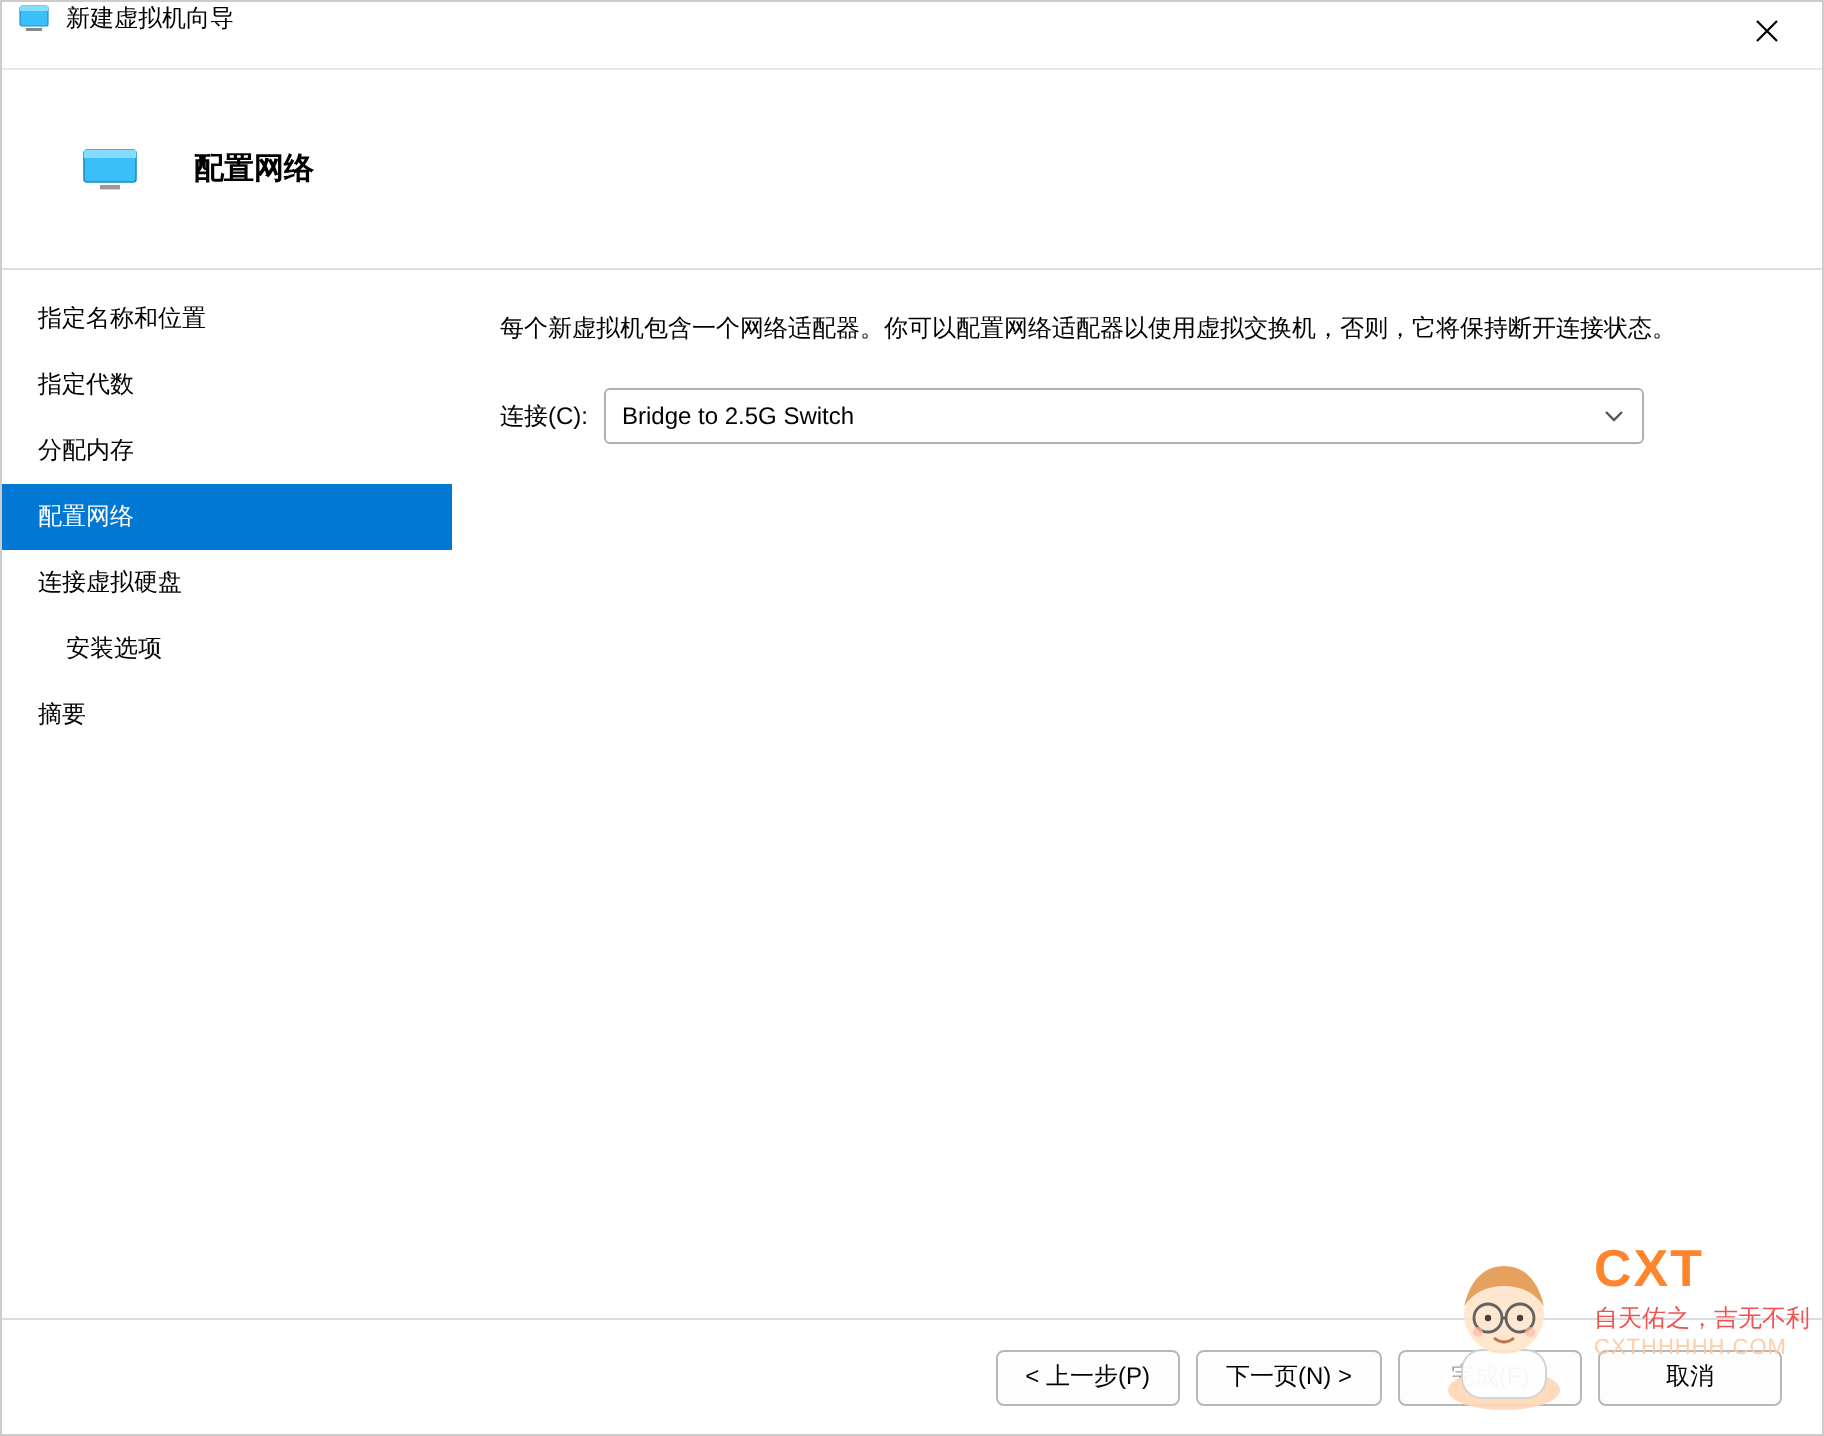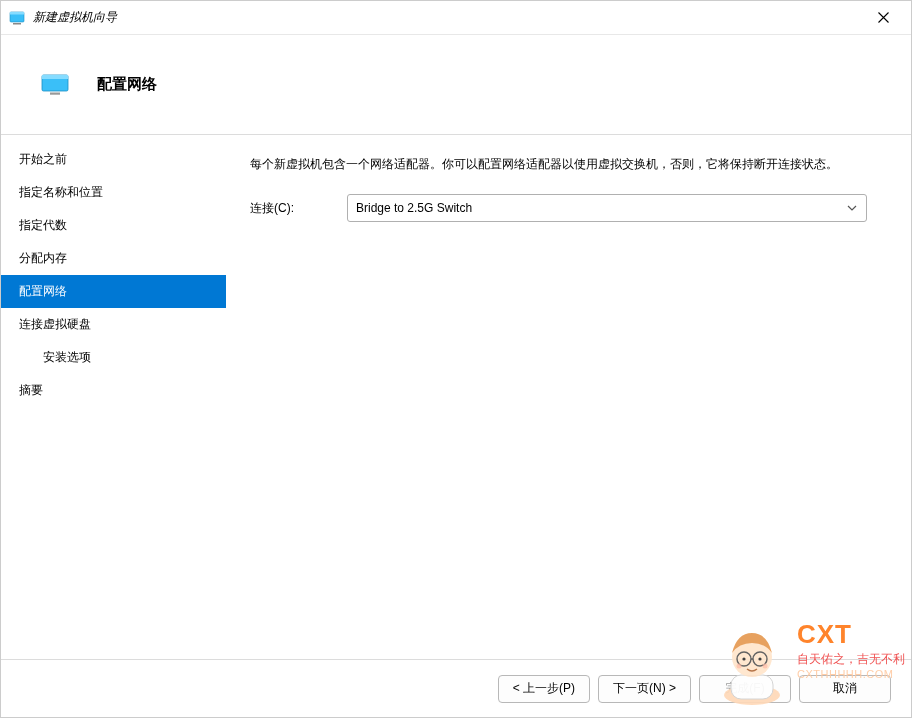--- a/index.html
+++ b/index.html
@@ -20,24 +20,22 @@
       height: 718px;
       background: #ffffff;
       border: 1px solid #cccccc;
       display: flex;
       flex-direction: column;
       position: relative;
     }
     .titlebar {
       height: 34px;
       display: flex;
-      align-items: center;
       padding: 0 8px;
       border-bottom: 1px solid #e8e8e8;
-      font-style: italic;
     }
     .titlebar-icon {
       width: 16px;
       height: 16px;
       margin-right: 8px;
       flex-shrink: 0;
     }
     .titlebar-title {
       font-size: 12px;
       color: #000;
@@ -86,21 +84,21 @@
       padding: 8px 18px;
       font-size: 12px;
       color: #000;
       cursor: pointer;
     }
     .sidebar-item.selected {
       background: #0078d4;
       color: #fff;
     }
     .sidebar-item.sub {
-      padding-left: 42px;
+      padding-left: 32px;
     }
     .content {
       flex: 1;
       padding: 20px 24px;
     }
     .content-desc {
       font-size: 12px;
       color: #000;
       line-height: 1.6;
       margin-bottom: 20px;
@@ -111,21 +109,20 @@
       gap: 8px;
     }
     .form-label {
       font-size: 12px;
       color: #000;
     }
     .select-wrap {
       flex: 1;
       max-width: 520px;
       position: relative;
-      margin-left: 45px;
     }
     .select-box {
       width: 100%;
       height: 28px;
       border: 1px solid #b0b0b0;
       border-radius: 3px;
       background: #fff;
       display: flex;
       align-items: center;
       padding: 0 8px;
@@ -225,21 +222,20 @@
         <rect x="1" y="1" width="26" height="16" rx="1.5" fill="#3abff8" stroke="#1a8fc4" stroke-width="0.8"></rect>
         <rect x="1" y="1" width="26" height="4" fill="#86dcff"></rect>
         <rect x="9" y="18.5" width="10" height="2.2" fill="#999"></rect>
       </svg>
     </span>
     <div class="header-title">配置网络</div>
   </div>
 
   <div class="body-area">
     <div class="sidebar" id="sidebar">
-        <div class="sidebar-item">开始之前</div>
         <div class="sidebar-item">指定名称和位置</div>
         <div class="sidebar-item">指定代数</div>
         <div class="sidebar-item">分配内存</div>
         <div class="sidebar-item selected">配置网络</div>
         <div class="sidebar-item">连接虚拟硬盘</div>
         <div class="sidebar-item sub">安装选项</div>
         <div class="sidebar-item">摘要</div>
       </div>
 
     <div class="content">

